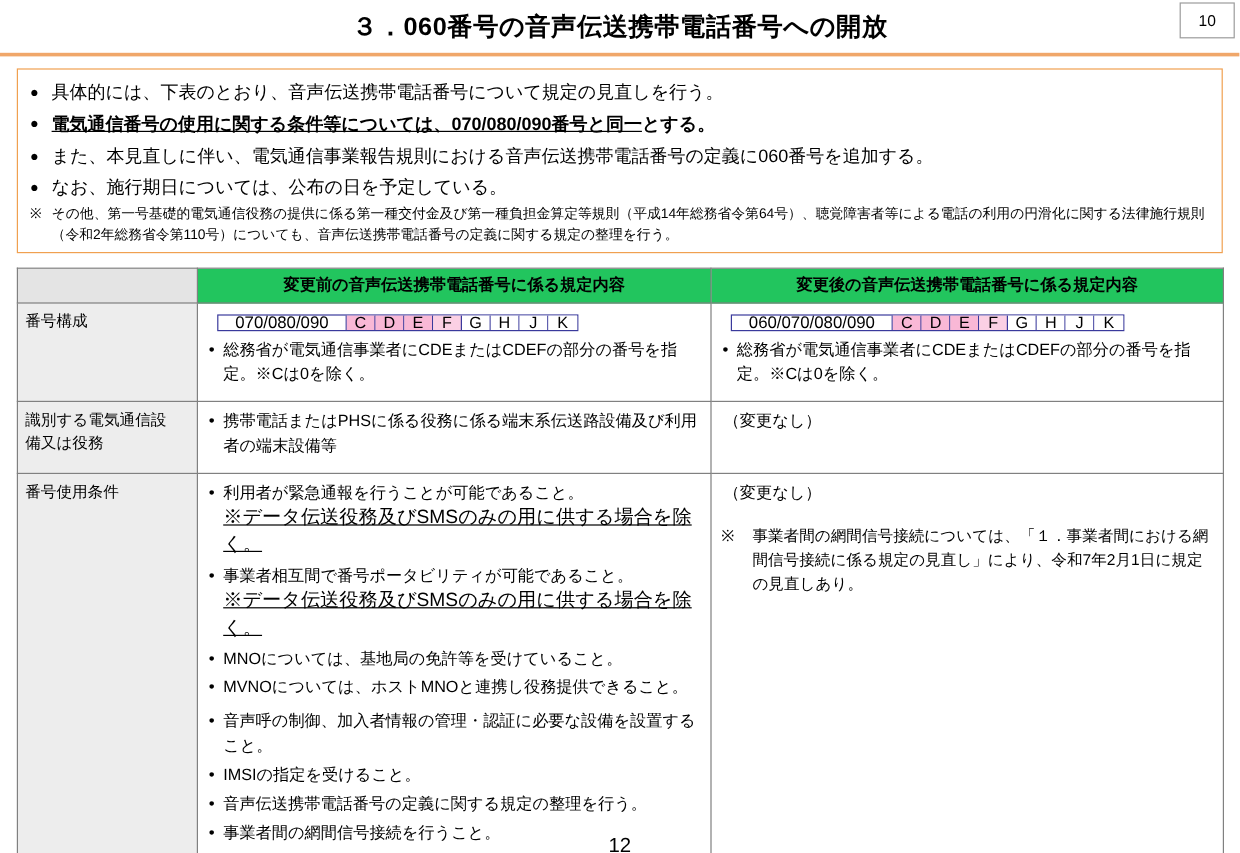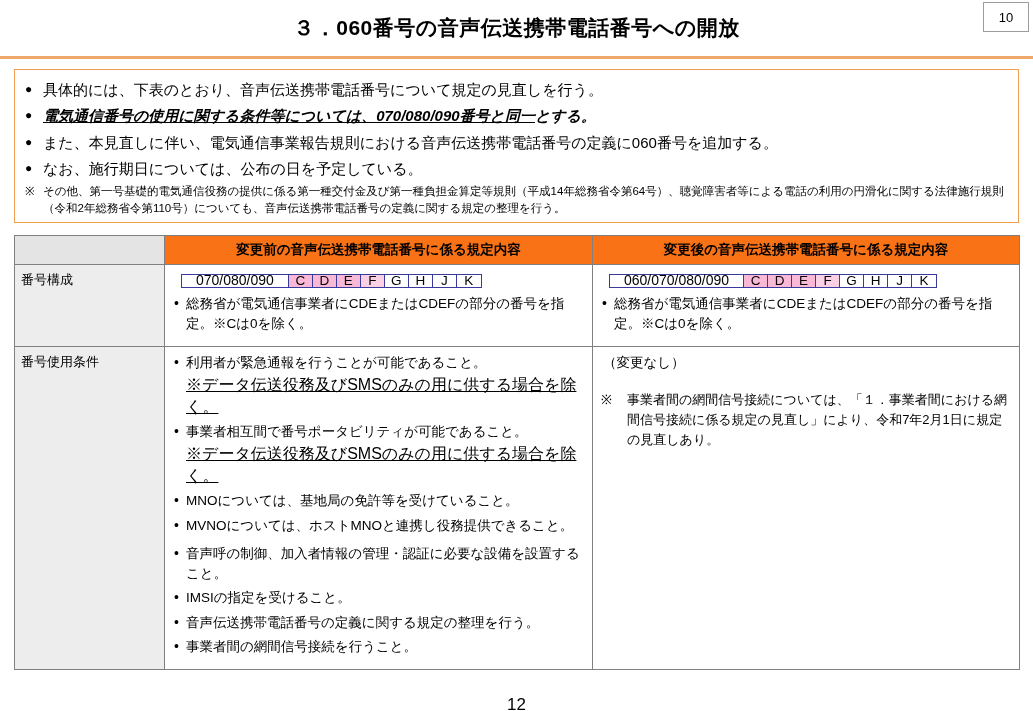--- a/index.html
+++ b/index.html
@@ -15,21 +15,21 @@
   
   .page-num {
     position:absolute; top:2px; right:4px;
     width:46px; height:30px;
     border:1px solid #9c9c9c;
     display:flex; align-items:center; justify-content:center;
     font-size:13px; color:#000;
   }
   .title-bar {
     position:relative;
-    height:56px;
+    height:44px;
     display:flex; align-items:center; justify-content:center;
     font-size:21px; font-weight:bold;
     letter-spacing:0.5px;
   }
   .title-rule {
     height:3px; background:#f0a76a; margin:0 0 10px 0;
   }
   
   .notes {
     margin:0 14px 0 14px;
@@ -42,42 +42,42 @@
     line-height:1.55;
     margin-bottom:3px;
   }
   .bullet {
     flex:0 0 18px;
     font-size:12px;
     line-height:1.9;
     color:#000;
   }
   .note-text { flex:1 1 auto; }
-  .note-text.bold-underline { font-weight:bold;font-style:italic; }
+  .note-text.bold-underline { font-weight:bold; }
   .note-text.bold-underline .u { text-decoration:underline; }
   .note-small {
     display:flex;
     font-size:11.5px;
     line-height:1.45;
     margin-top:2px;
   }
   .note-small .mark { flex:0 0 18px; }
   
   table.main {
     margin:12px 14px 0 14px;
     border-collapse:collapse;
     width:1005px;
     table-layout:fixed;
   }
   table.main td, table.main th {
     border:1px solid #808080;
     vertical-align:top;
   }
   thead th {
-    background:#f97316;
+    background:#22c55e;
     font-size:13.5px;
     font-weight:bold;
     text-align:center;
     padding:5px 2px;
   }
   th.corner { background:#e4e4e4; }
   td.rowhead {
     background:#ededed;
     font-size:13px;
     padding:6px 18px 6px 6px;
@@ -234,20 +234,31 @@
           <span class="box plain">H</span>
           <span class="box plain">J</span>
           <span class="box plain">K</span>
         </div>
         <ul class="dots">
           <li>総務省が電気通信事業者にCDEまたはCDEFの部分の番号を指定。※Cは0を除く。</li>
         </ul>
       </td>
     </tr>
 
+    <tr>
+      <td class="rowhead">識別する電気通信設備又は役務</td>
+      <td class="cell">
+        <ul class="dots">
+          <li>携帯電話またはPHSに係る役務に係る端末系伝送路設備及び利用者の端末設備等</li>
+        </ul>
+      </td>
+      <td class="cell">
+        <div class="nochange">（変更なし）</div>
+      </td>
+    </tr>
 
     <tr>
       <td class="rowhead">番号使用条件</td>
       <td class="cell">
         <ul class="dots">
           <li>
             <span>利用者が緊急通報を行うことが可能であること。</span>
             <span class="sub">※データ伝送役務及びSMSのみの用に供する場合を除く。</span>
           </li>
           <li>

